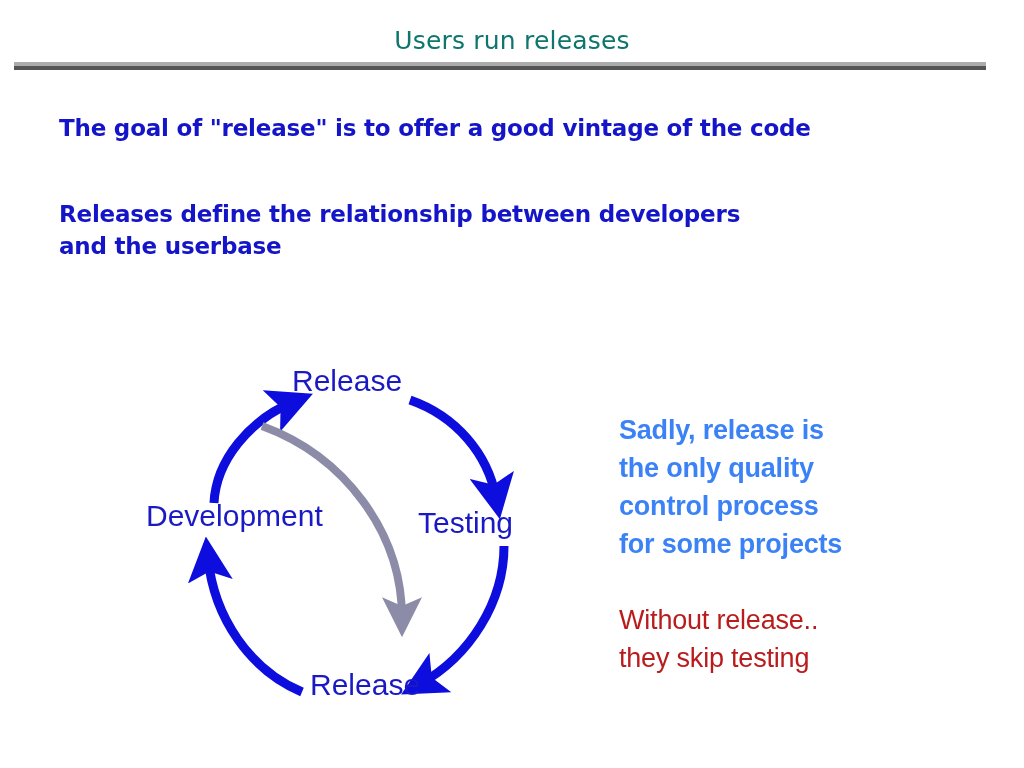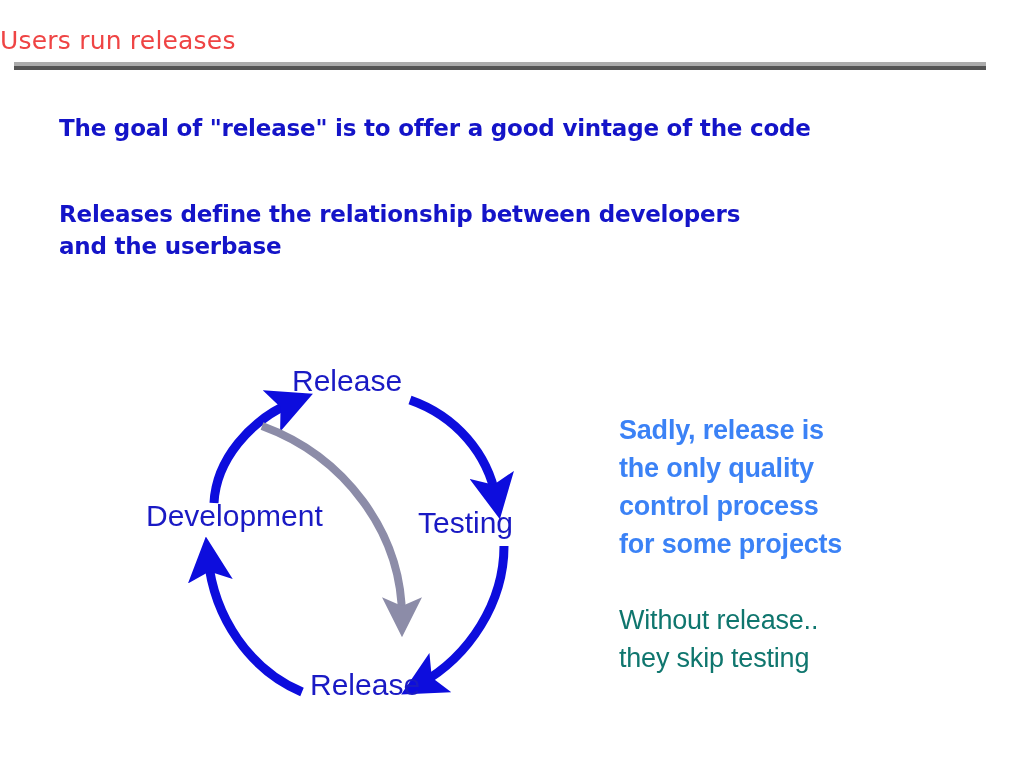--- a/index.html
+++ b/index.html
@@ -15,26 +15,26 @@
     overflow: hidden;
     font-family: "DejaVu Sans", sans-serif;
   }
 
   
   .slide-title {
     position: absolute;
     left: 0;
     top: 26px;
     width: 1024px;
-    text-align: left;
+    text-align: center;
     font-family: "DejaVu Sans", sans-serif;
     font-size: 25px;
     font-weight: 400;
     letter-spacing: 0.2px;
-    color: #ef4444;
+    color: #0f766e;
     line-height: 30px;
     white-space: nowrap;
   }
   .title-rule {
     position: absolute;
     left: 14px;
     top: 62px;
     width: 972px;
     height: 8px;
   }
@@ -109,21 +109,21 @@
   }
   .note-primary {
     left: 619px;
     top: 411px;
     color: #3b82f6;
     font-weight: bold;
   }
   .note-secondary {
     left: 619px;
     top: 601px;
-    color: #0f766e;
+    color: #b91c1c;
   }
 </style>
 </head>
 <body>
 
 <div class="slide-title">Users run releases</div>
 
 <div class="title-rule">
   <div class="rule-top"></div>
   <div class="rule-bottom"></div>

